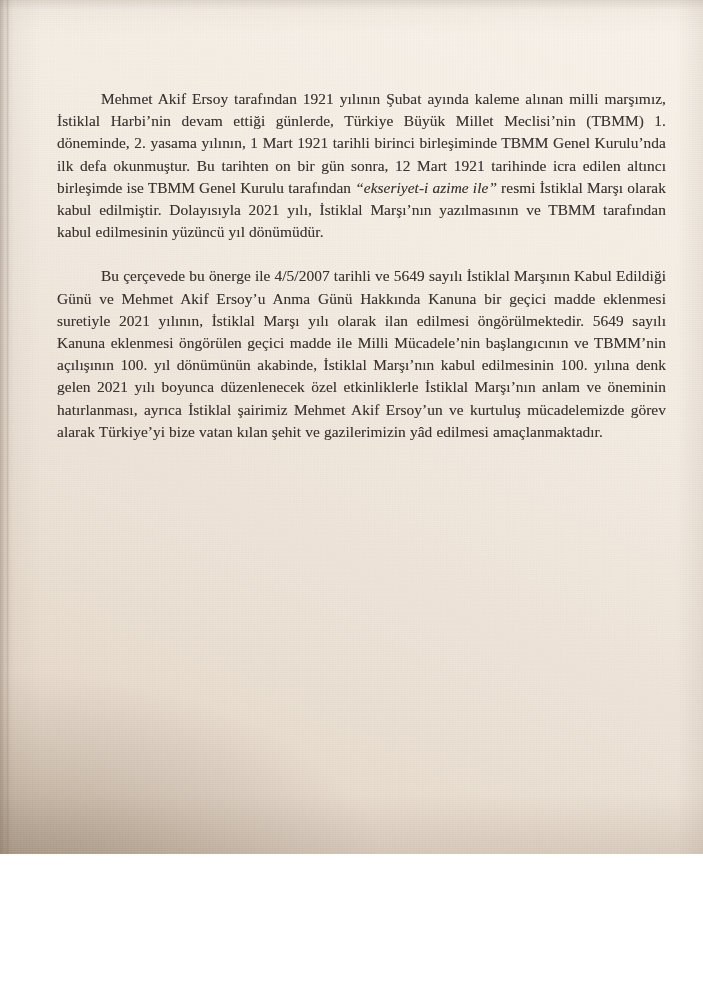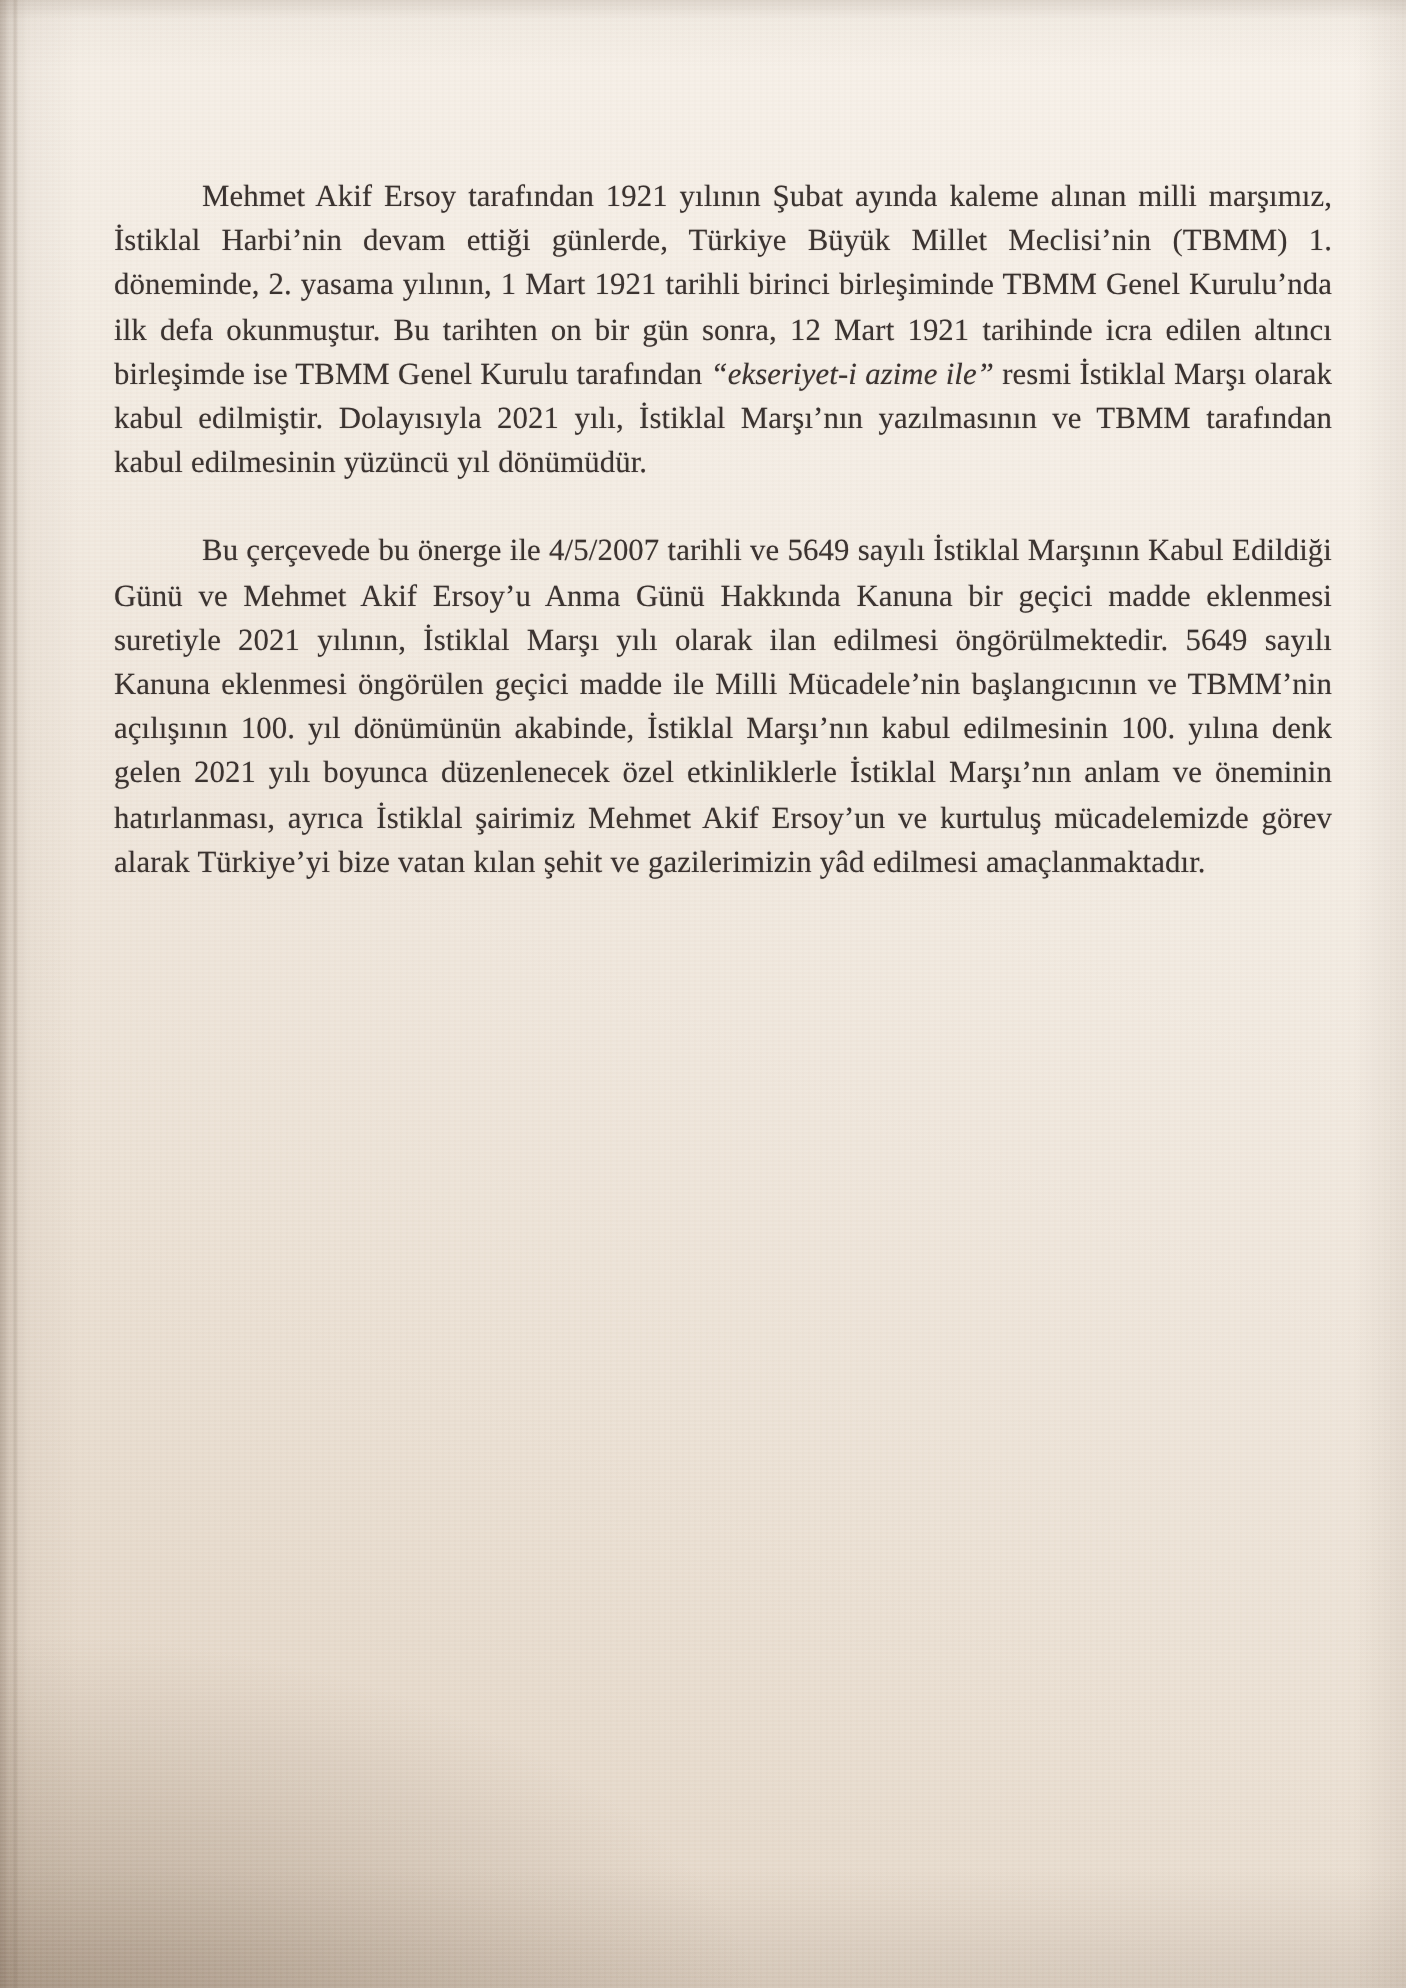--- a/index.html
+++ b/index.html
@@ -5,21 +5,21 @@
 <style>
   html, body {
     margin: 0;
     padding: 0;
     background: #ffffff;
   }
 
   .page-scan {
     position: relative;
     width: 703px;
-    height: 994px;
+    height: 854px;
     overflow: hidden;
     background-color: #efe6dc;
     background-image:
       
       radial-gradient(ellipse 520px 300px at 2% 104%, rgba(120, 98, 80, 0.50) 0%, rgba(120, 98, 80, 0.22) 38%, rgba(120,98,80,0) 72%),
       
       linear-gradient(to right, rgba(108, 88, 72, 0.40) 0px, rgba(108, 88, 72, 0.16) 5px, rgba(108, 88, 72, 0.05) 14px, rgba(108,88,72,0.00) 40px),
       
       linear-gradient(to bottom, rgba(110, 92, 76, 0.18) 0px, rgba(110, 92, 76, 0.04) 10px, rgba(110,92,76,0) 34px),
       

